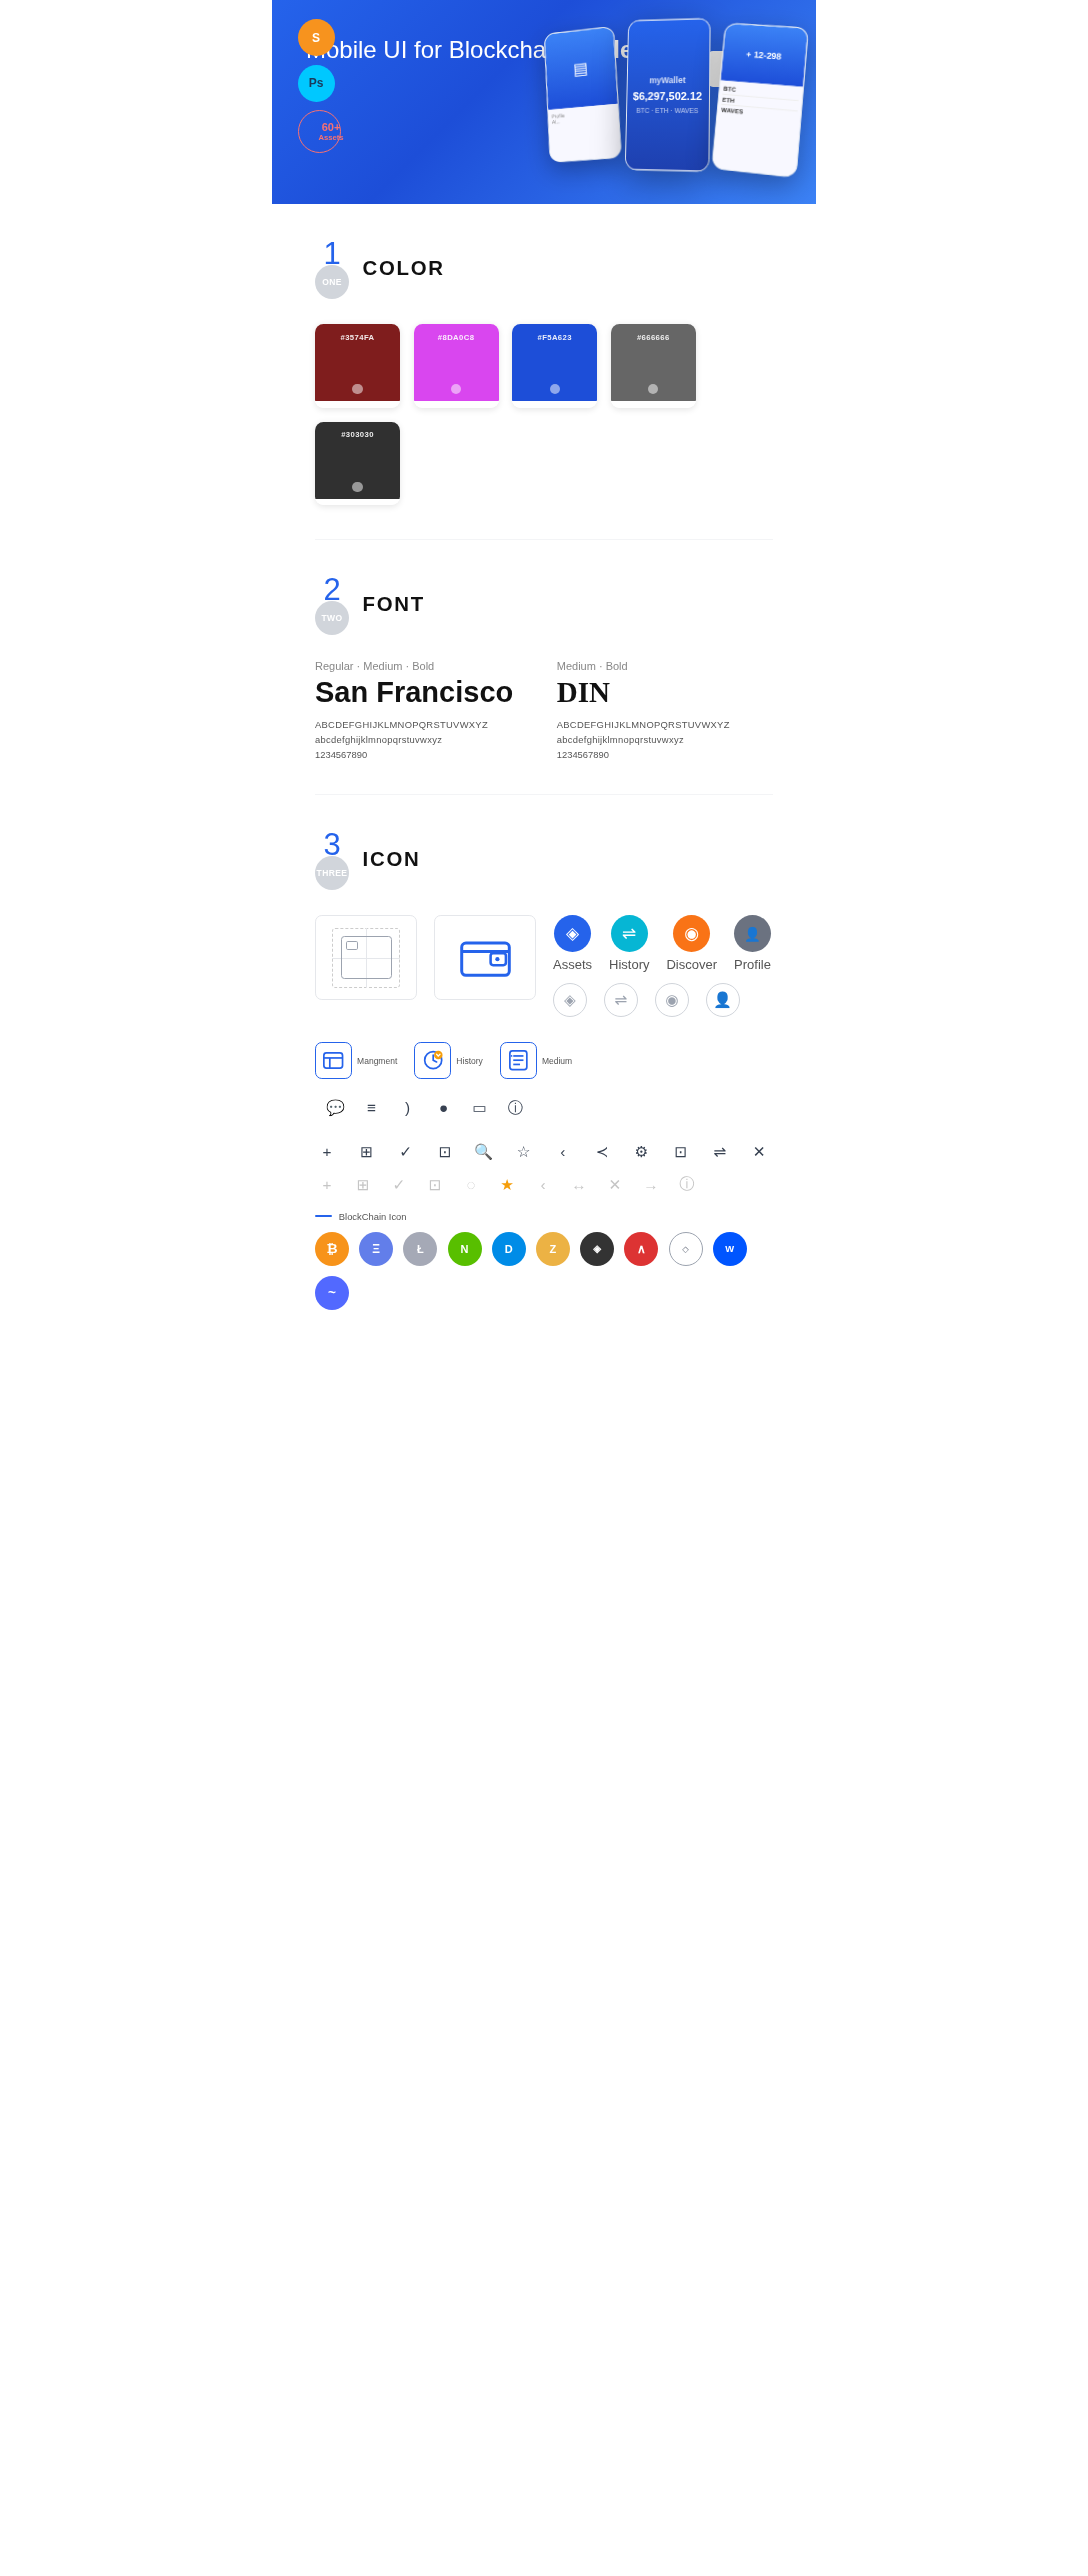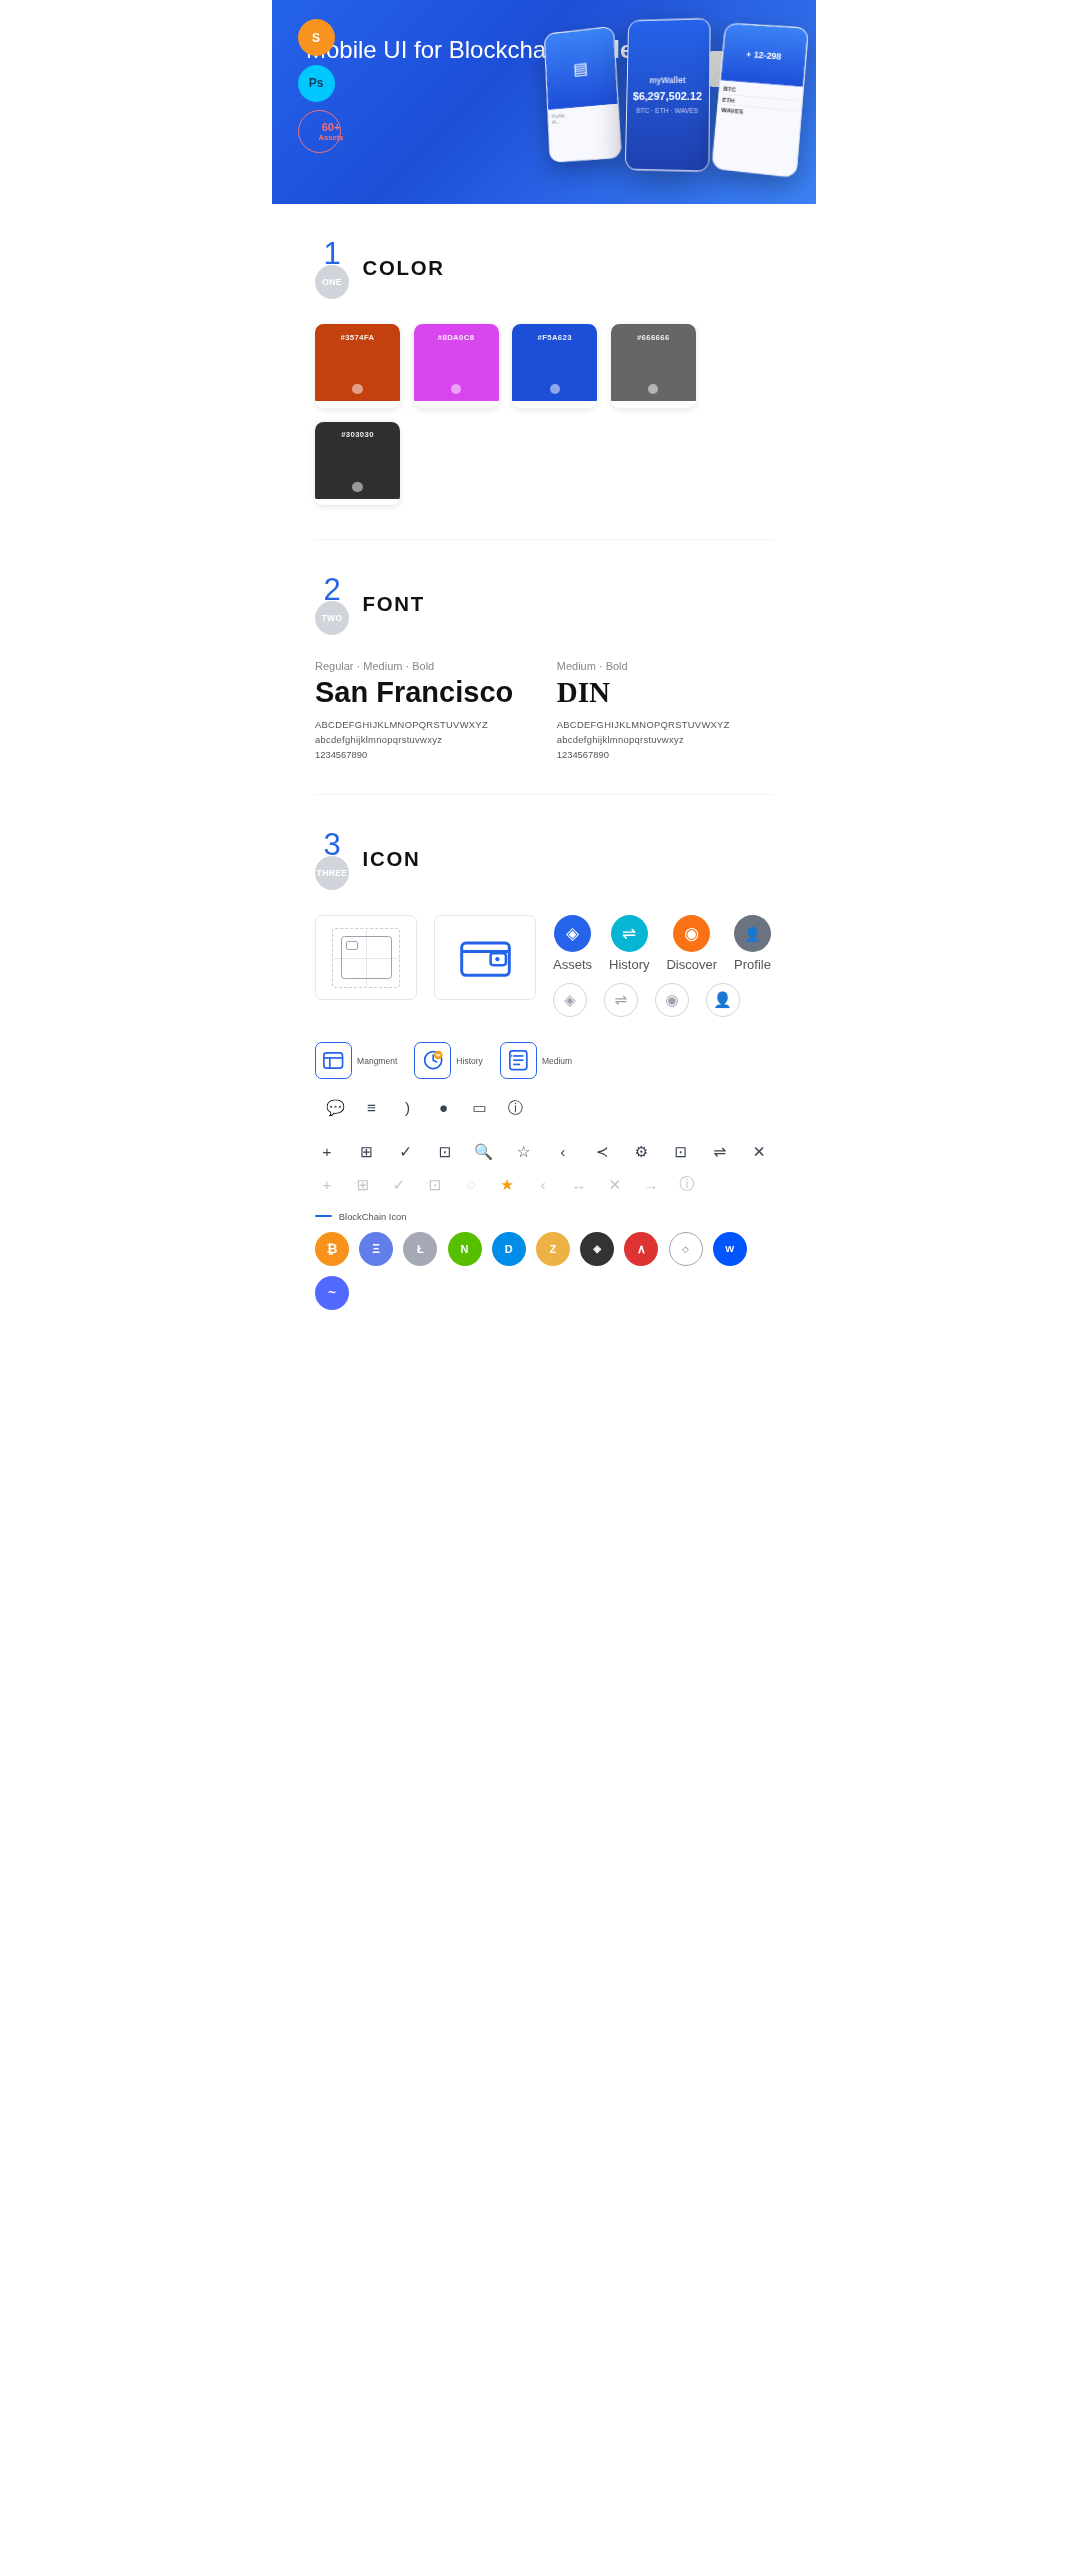--- a/index.html
+++ b/index.html
@@ -368,21 +368,21 @@
 <div class="section">
   <div class="section-header">
     <div class="section-number">
       <div class="section-num-big">1</div>
       <div class="section-num-circle">ONE</div>
     </div>
     <div class="section-title">COLOR</div>
   </div>
   <div class="color-swatches">
     <div class="color-swatch">
-      <div class="swatch-color" style="background:#c2410c;">
+      <div class="swatch-color" style="background:#7f1d1d;">
         <span class="swatch-hex">#3574FA</span>
         <div class="swatch-dot"></div>
       </div>
       <div class="swatch-bottom"></div>
     </div>
     <div class="color-swatch">
       <div class="swatch-color" style="background:#d946ef;">
         <span class="swatch-hex">#8DA0C8</span>
         <div class="swatch-dot"></div>
       </div>

